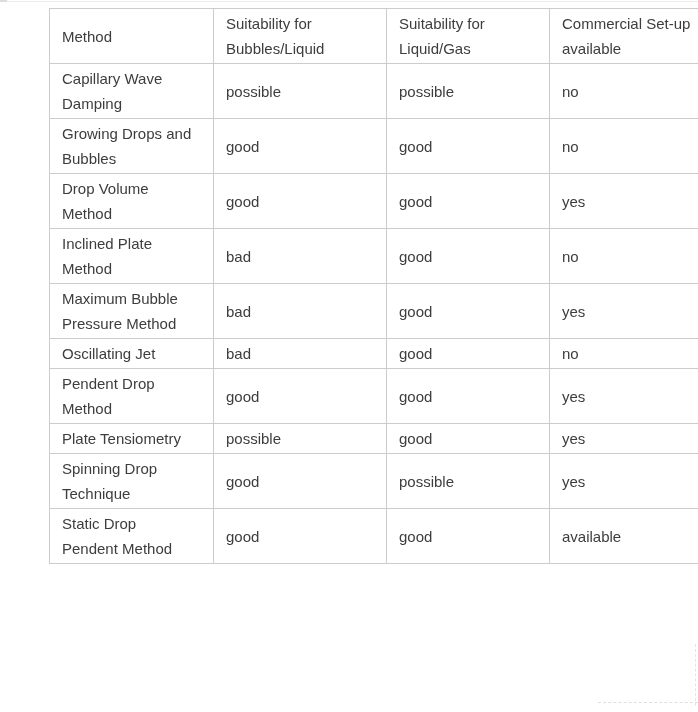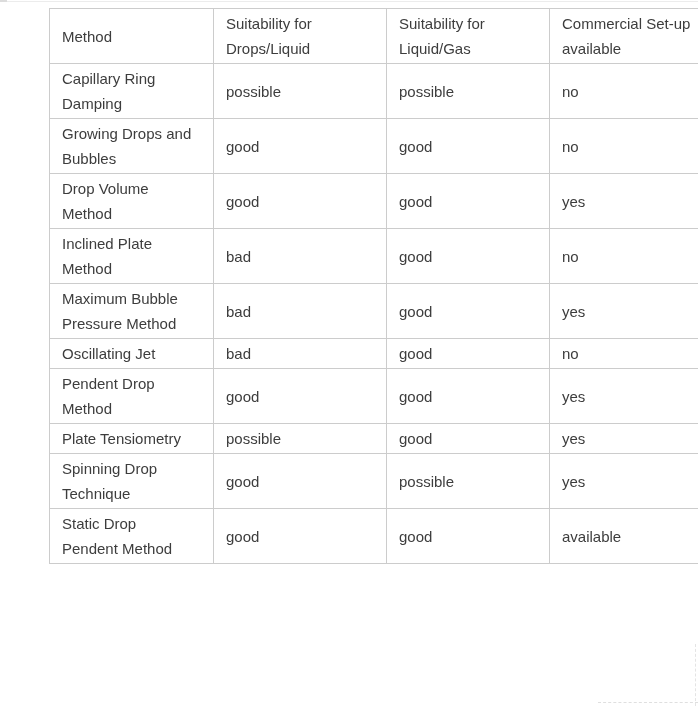--- a/index.html
+++ b/index.html
@@ -76,28 +76,28 @@
   <table class="methods">
     <colgroup>
       <col class="c1">
         <col class="c2">
         <col class="c3">
         <col class="c4">
     </colgroup>
     <thead>
       <tr>
         <th>Method</th>
-        <th>Suitability for Drops/Liquid</th>
+        <th>Suitability for Bubbles/Liquid</th>
         <th>Suitability for Liquid/Gas</th>
         <th>Commercial Set-up available</th>
       </tr>
     </thead>
     <tbody>
       <tr>
-        <td>Capillary Ring Damping</td>
+        <td>Capillary Wave Damping</td>
         <td>possible</td>
         <td>possible</td>
         <td>no</td>
       </tr>
       <tr>
         <td>Growing Drops and Bubbles</td>
         <td>good</td>
         <td>good</td>
         <td>no</td>
       </tr>

